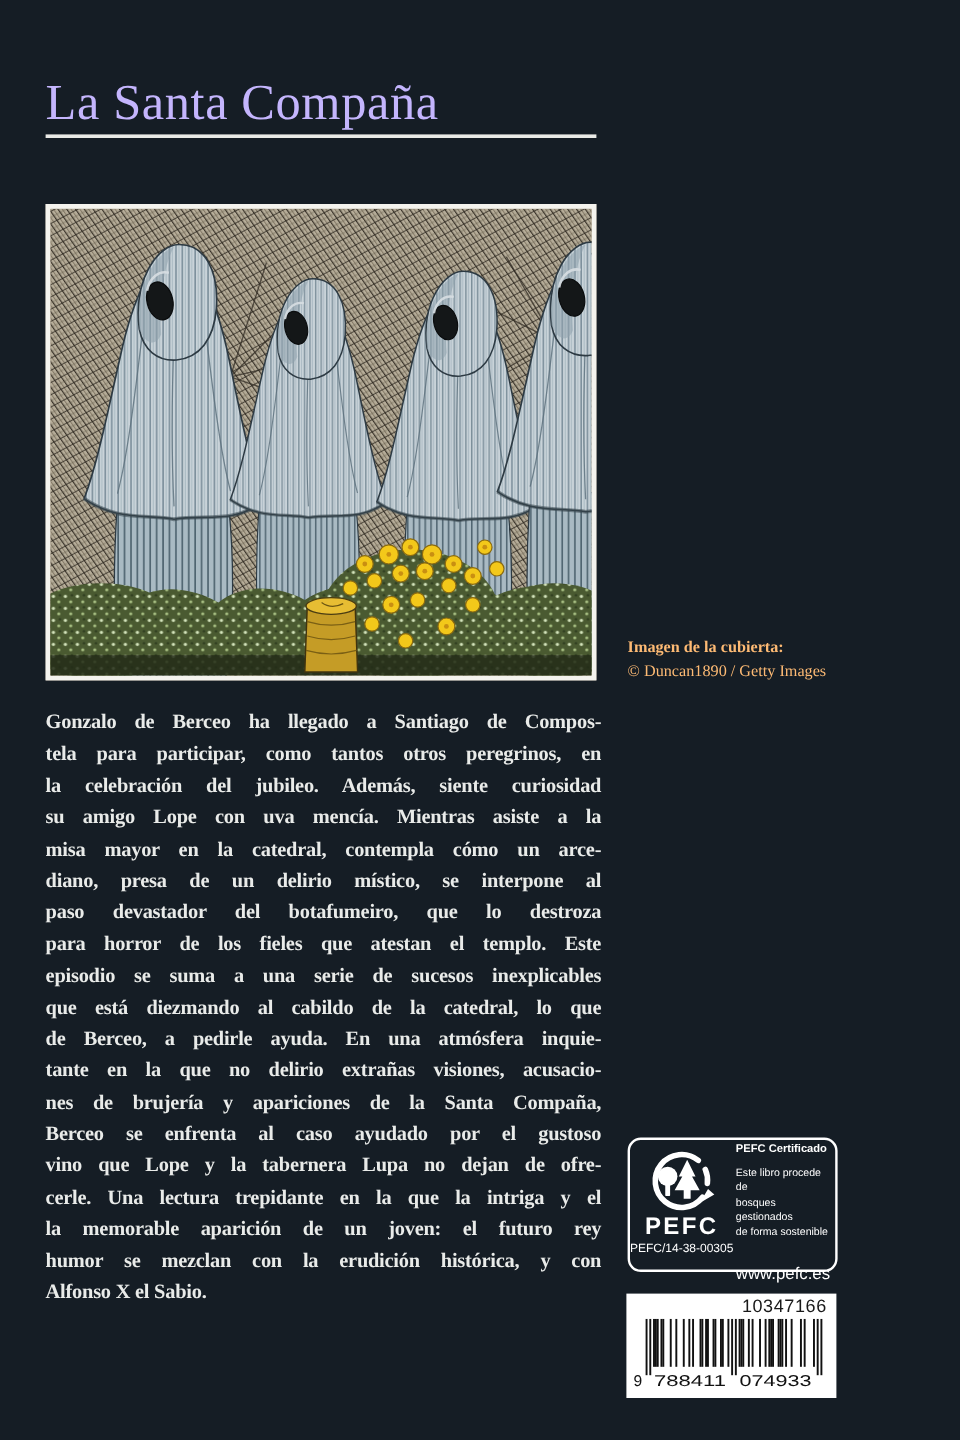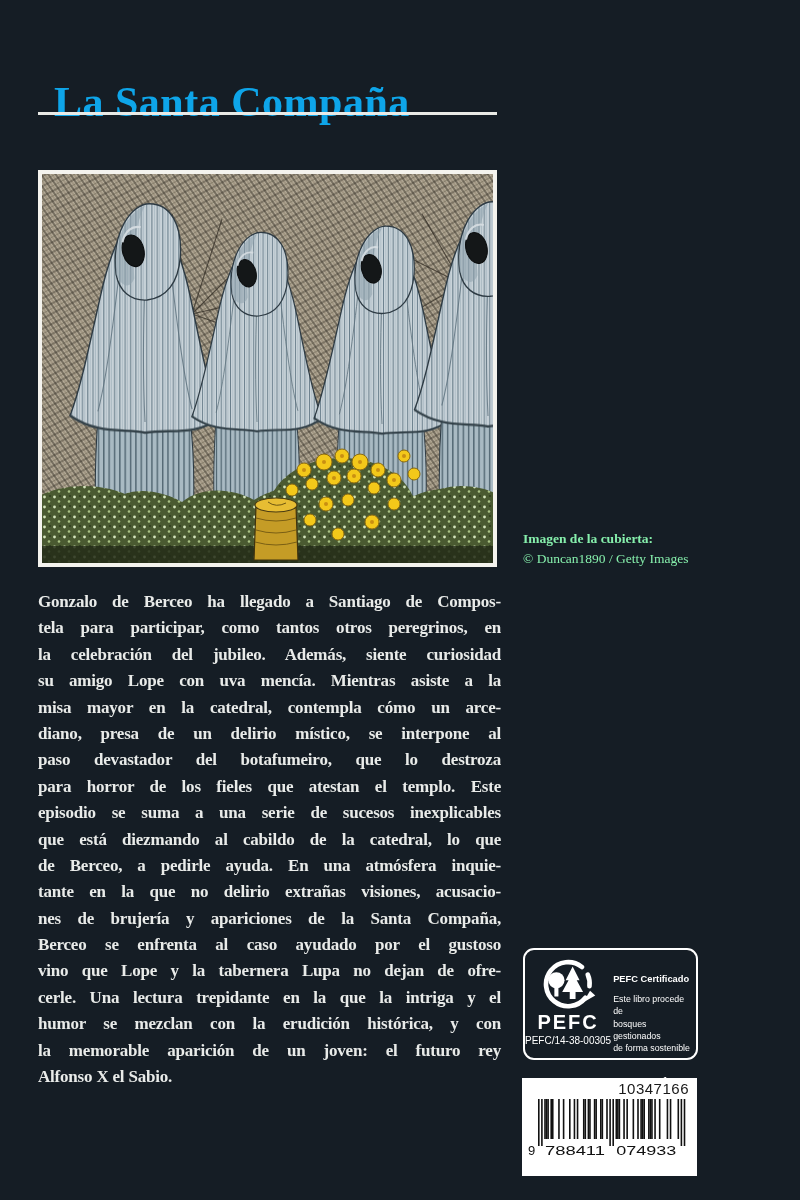--- a/index.html
+++ b/index.html
@@ -5,36 +5,36 @@
   html,body{margin:0;padding:0;}
   body{
     width:800px;height:1200px;
     background:#151d25;
     font-family:"Liberation Serif",serif;
     position:relative;overflow:hidden;
     color:#eceeed;
   }
   .page{position:absolute;inset:0;}
   .title{
-    position:absolute;left:38px;top:62px;margin:16px;
-    font-size:42px;font-weight:700;letter-spacing:.5px;
-    color:#0ea5e9;line-height:48px;
+    position:absolute;left:38px;top:62px;margin:0;
+    font-size:42px;font-weight:400;letter-spacing:.5px;
+    color:#c4b5fd;line-height:48px;
   }
   .rule{
     position:absolute;left:38px;top:112px;width:459px;height:3px;
     background:#e9eae6;
   }
   .cover{
     position:absolute;left:38px;top:170px;width:459px;height:397px;
     border:4px solid #f4f3ee;box-sizing:border-box;background:#b6ad99;
   }
   .cover svg{display:block;}
   .credit{
     position:absolute;left:523px;top:529px;
-    font-size:13.5px;line-height:19.5px;color:#86efac;
+    font-size:13.5px;line-height:19.5px;color:#fdba74;
   }
   .credit-label{font-weight:700;}
   .desc{
     position:absolute;left:38px;top:589px;width:463px;
     font-size:17px;font-weight:700;color:#e9ebe9;
     letter-spacing:-0.2px;
   }
   .desc-line{
     height:26.4px;line-height:26.4px;
     text-align:justify;text-align-last:justify;
@@ -46,27 +46,27 @@
     border:2.5px solid #ffffff;border-radius:11px;box-sizing:border-box;
     display:flex;font-family:"Liberation Sans",sans-serif;color:#ffffff;
   }
   .pefc-left{
     width:94px;display:flex;flex-direction:column;align-items:center;
     padding-top:9px;box-sizing:border-box;
   }
   .pefc-brand{font-weight:700;font-size:20px;letter-spacing:2px;line-height:20px;margin-top:1px;}
   .pefc-num{font-size:10px;margin-top:3px;white-space:nowrap;}
   .pefc-right{
-    flex:1;padding:24px 6px 0 2px;box-sizing:border-box;
+    flex:1;padding:2px 6px 0 2px;box-sizing:border-box;
   }
   .pefc-head{font-size:9.3px;font-weight:700;margin-bottom:9px;}
   .pefc-body-line{font-size:8.8px;line-height:12.3px;}
   .pefc-web{font-size:14px;margin-top:21px;}
   .barcode{
-    position:absolute;left:522px;top:1078px;width:175px;height:98px;
+    position:absolute;left:522px;top:1078px;width:175px;height:87px;
     background:#ffffff;font-family:"Liberation Sans",sans-serif;
   }
   .barcode-num{
     position:absolute;top:2px;right:8px;
     font-size:15px;letter-spacing:.5px;color:#191919;
   }
   .barcode svg{position:absolute;left:6px;top:21px;}
 </style>
 </head>
 <body>
@@ -193,22 +193,22 @@
       <div class="desc-line">paso devastador del botafumeiro, que lo destroza</div>
       <div class="desc-line">para horror de los fieles que atestan el templo. Este</div>
       <div class="desc-line">episodio se suma a una serie de sucesos inexplicables</div>
       <div class="desc-line">que está diezmando al cabildo de la catedral, lo que</div>
       <div class="desc-line">de Berceo, a pedirle ayuda. En una atmósfera inquie-</div>
       <div class="desc-line">tante en la que no delirio extrañas visiones, acusacio-</div>
       <div class="desc-line">nes de brujería y apariciones de la Santa Compaña,</div>
       <div class="desc-line">Berceo se enfrenta al caso ayudado por el gustoso</div>
       <div class="desc-line">vino que Lope y la tabernera Lupa no dejan de ofre-</div>
       <div class="desc-line">cerle. Una lectura trepidante en la que la intriga y el</div>
+      <div class="desc-line">la memorable aparición de un joven: el futuro rey</div>
       <div class="desc-line">humor se mezclan con la erudición histórica, y con</div>
-      <div class="desc-line">la memorable aparición de un joven: el futuro rey</div>
       <div class="desc-line last">Alfonso X el Sabio.</div>
     </div>
 
   <div class="pefc">
     <div class="pefc-left">
       <svg width="58" height="52" viewBox="0 0 100 88">
         <path d="M74,13 A38,38 0 1 0 80,66" stroke="#ffffff" stroke-width="8" fill="none" stroke-linecap="round"></path>
         <path d="M84,26 A38,38 0 0 1 87,46" stroke="#ffffff" stroke-width="8" fill="none" stroke-linecap="round"></path>
         <polygon points="88,54 97,62 76,74" fill="#ffffff"></polygon>
         <circle cx="30" cy="36" r="14" fill="#ffffff"></circle>

